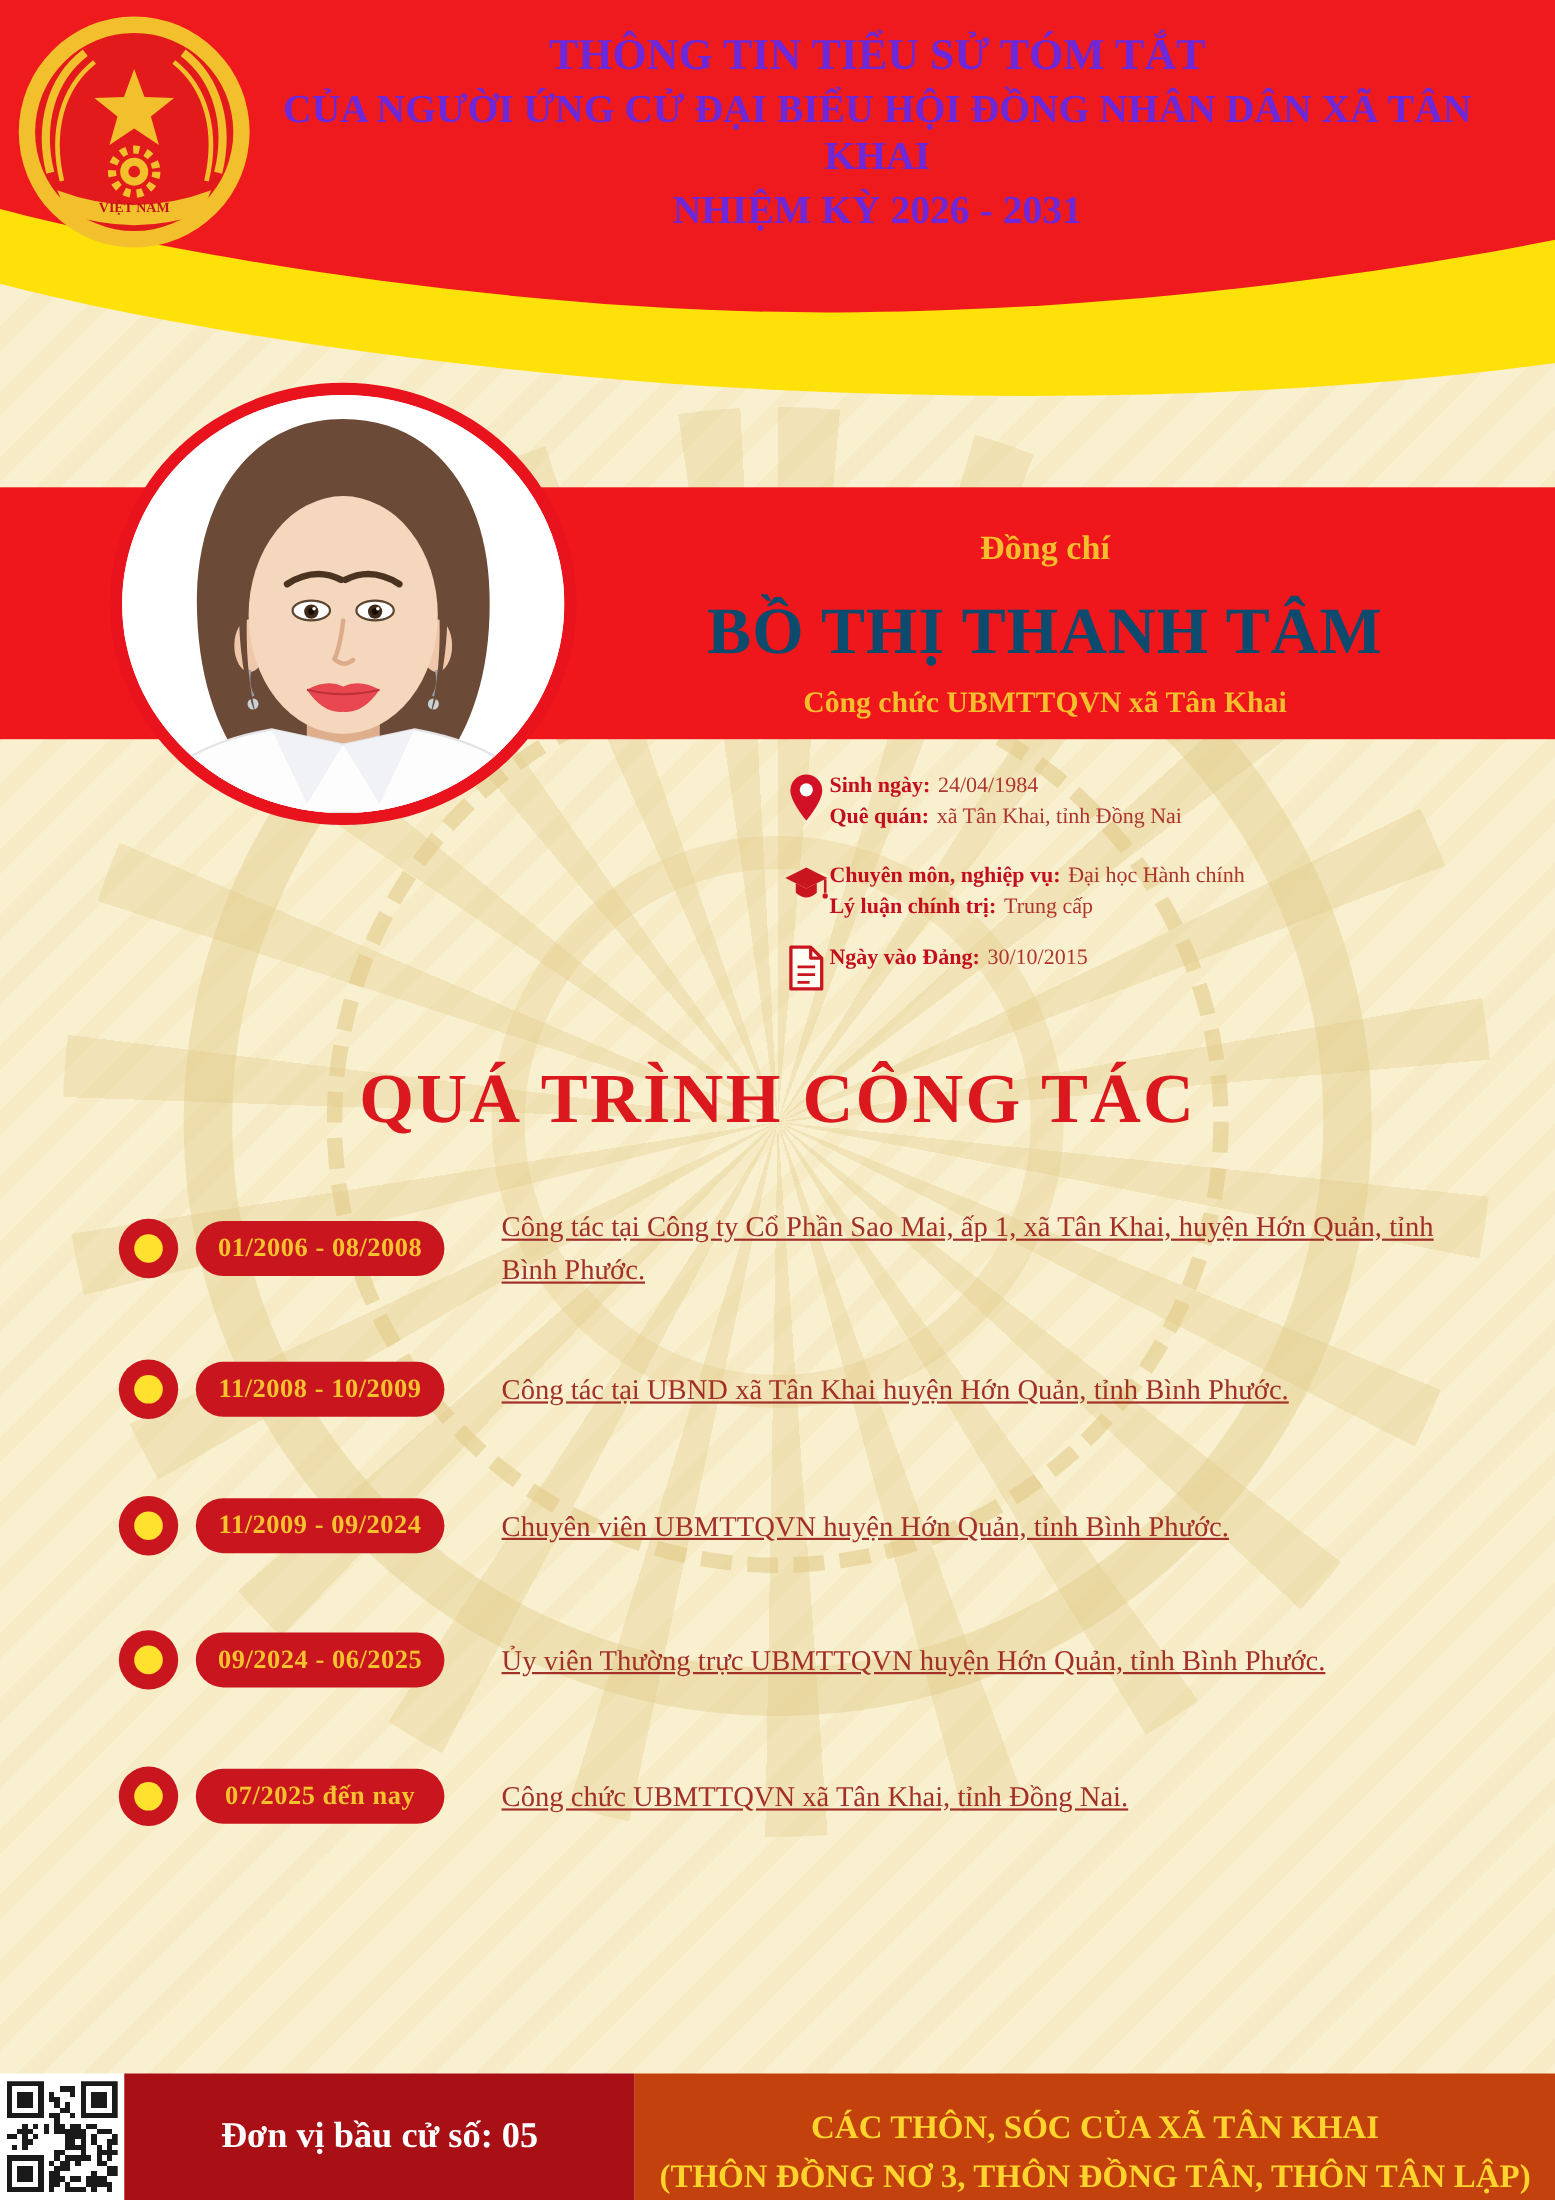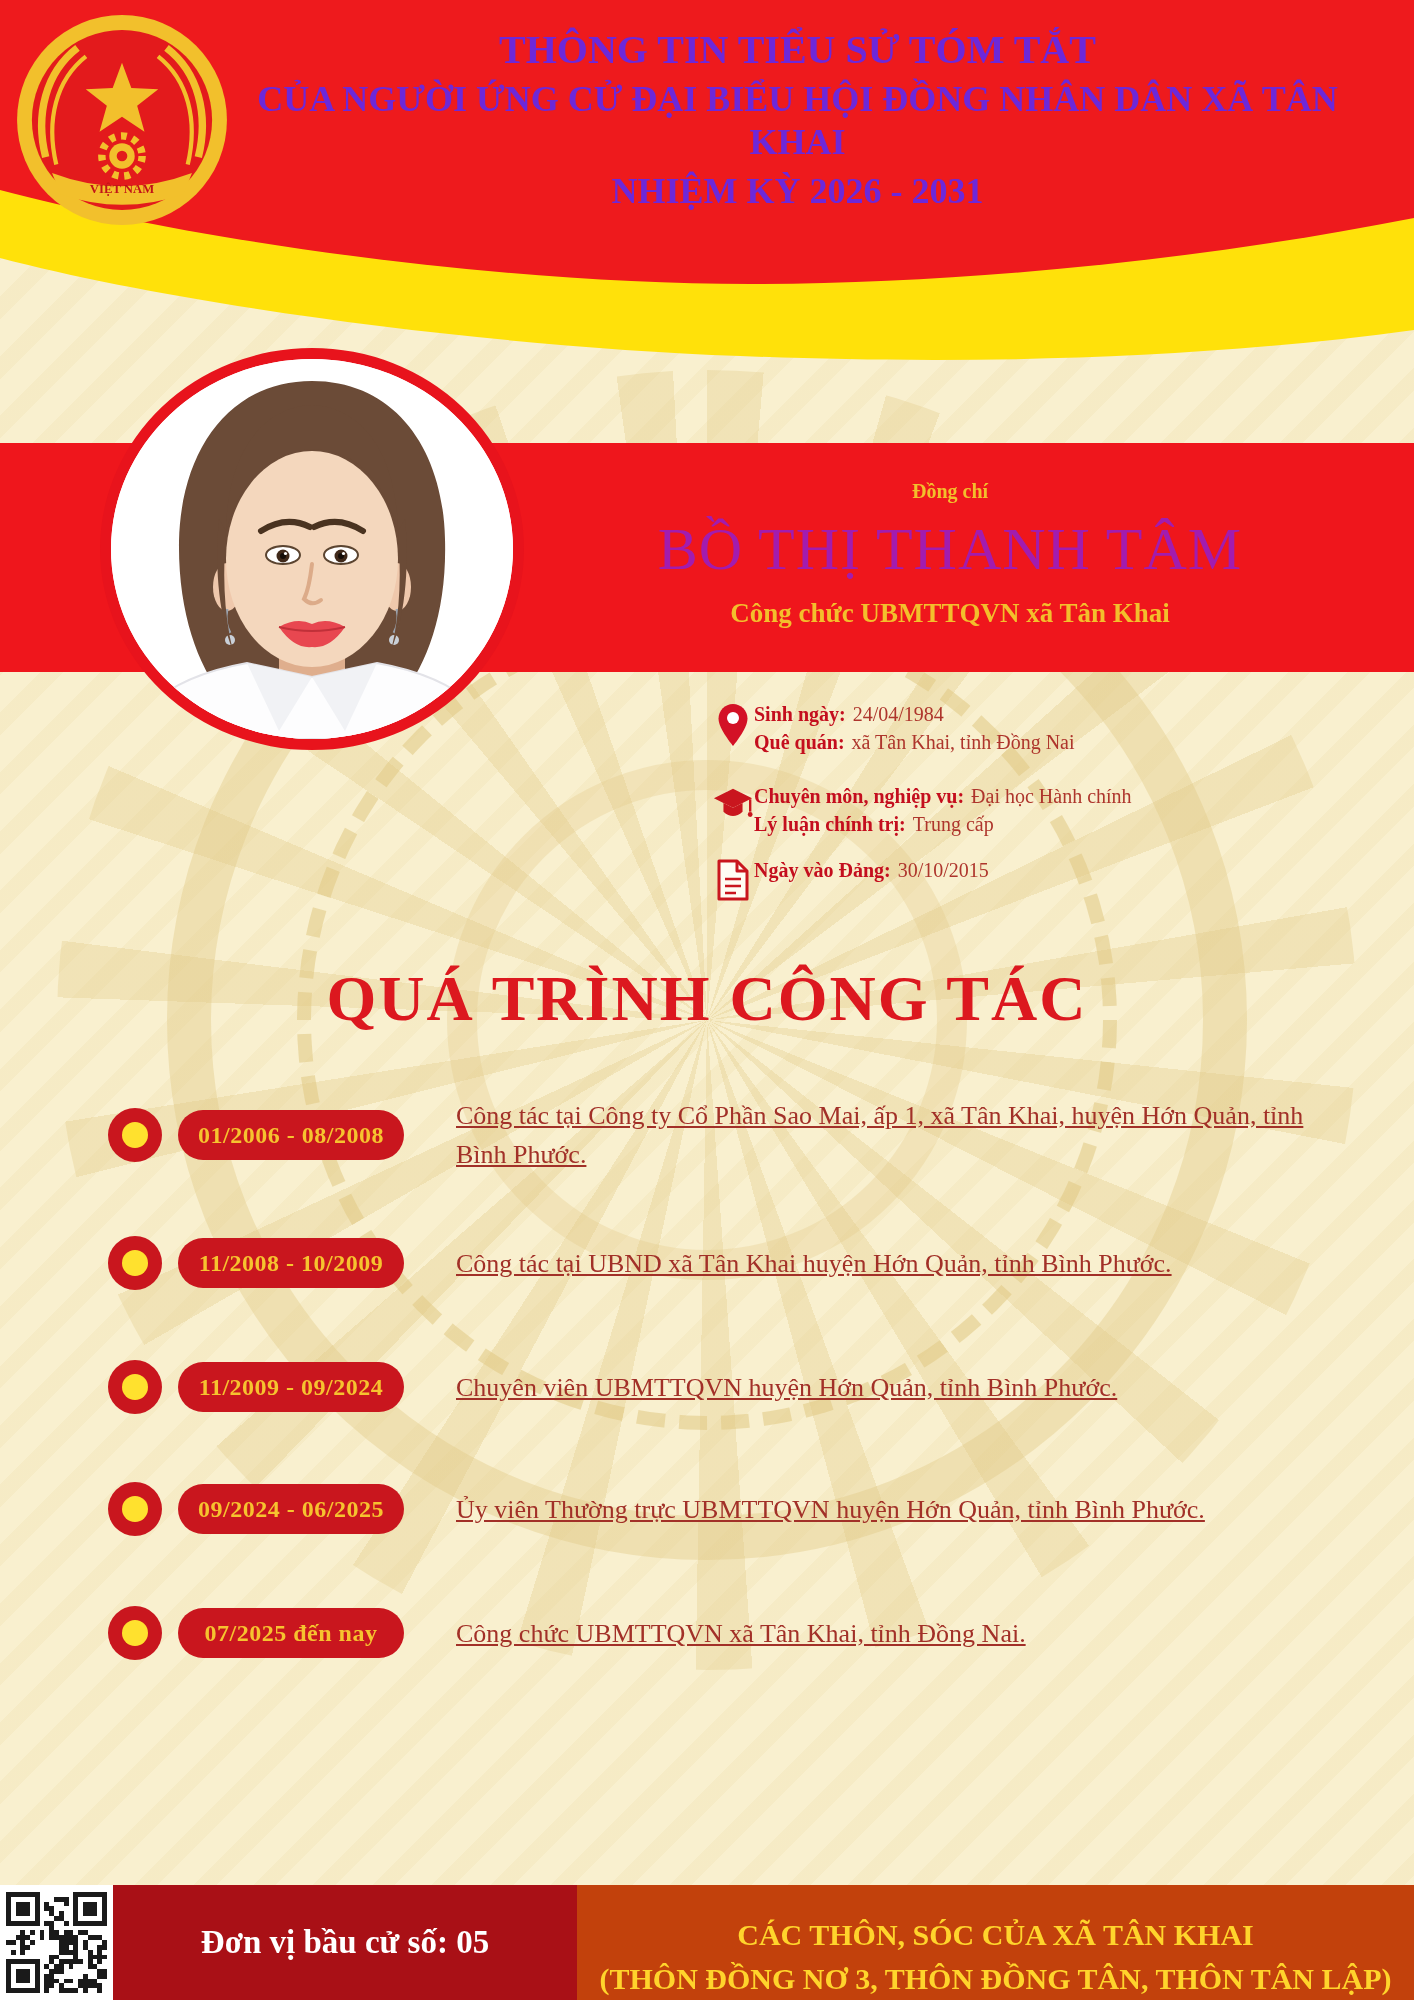--- a/index.html
+++ b/index.html
@@ -27,22 +27,22 @@
   .header-line2{margin-top:4px;font-size:36px;line-height:1.2;}
   .header-line3{margin-top:6px;font-size:36px;line-height:1.2;}
   
   .name-band{position:absolute;left:0;top:443px;width:100%;height:229px;background:#ef161c;z-index:1;}
   .photo{
     position:absolute;left:100px;top:348px;width:424px;height:402px;z-index:3;
     border-radius:50%;border:11px solid #e8131c;background:#fff;box-sizing:border-box;overflow:hidden;
   }
   .photo svg{display:block;width:100%;height:100%;}
   .name-block{position:absolute;left:600px;top:480px;width:700px;text-align:center;z-index:2;}
-  .honorific{font-size:20px;font-weight:bold;color:#f3bf2c;}
-  .candidate-name{margin-top:12px;font-size:60px;font-weight:normal;color:#a21caf;letter-spacing:1px;line-height:1.15;}
+  .honorific{font-size:31px;font-weight:bold;color:#f3bf2c;}
+  .candidate-name{margin-top:24px;font-size:60px;font-weight:bold;color:#0c4a6e;letter-spacing:1px;line-height:1.15;}
   .candidate-position{margin-top:14px;font-size:27px;font-weight:bold;color:#f3bf2c;}
   
   .info-group{position:absolute;left:712px;display:flex;z-index:2;}
   .info-icon{width:42px;flex:none;display:flex;justify-content:center;align-items:flex-start;padding-top:2px;}
   .info-lines{font-size:20px;line-height:28px;color:#ae352c;}
   .info-label{font-weight:bold;color:#c40e1e;margin-right:7px;}
   
   .section-title{position:absolute;left:0;top:962px;width:100%;text-align:center;z-index:2;
     font-size:64px;font-weight:bold;color:#dc181f;letter-spacing:2px;}
   .career-row{position:absolute;left:108px;right:40px;height:100px;display:flex;align-items:center;z-index:2;}

